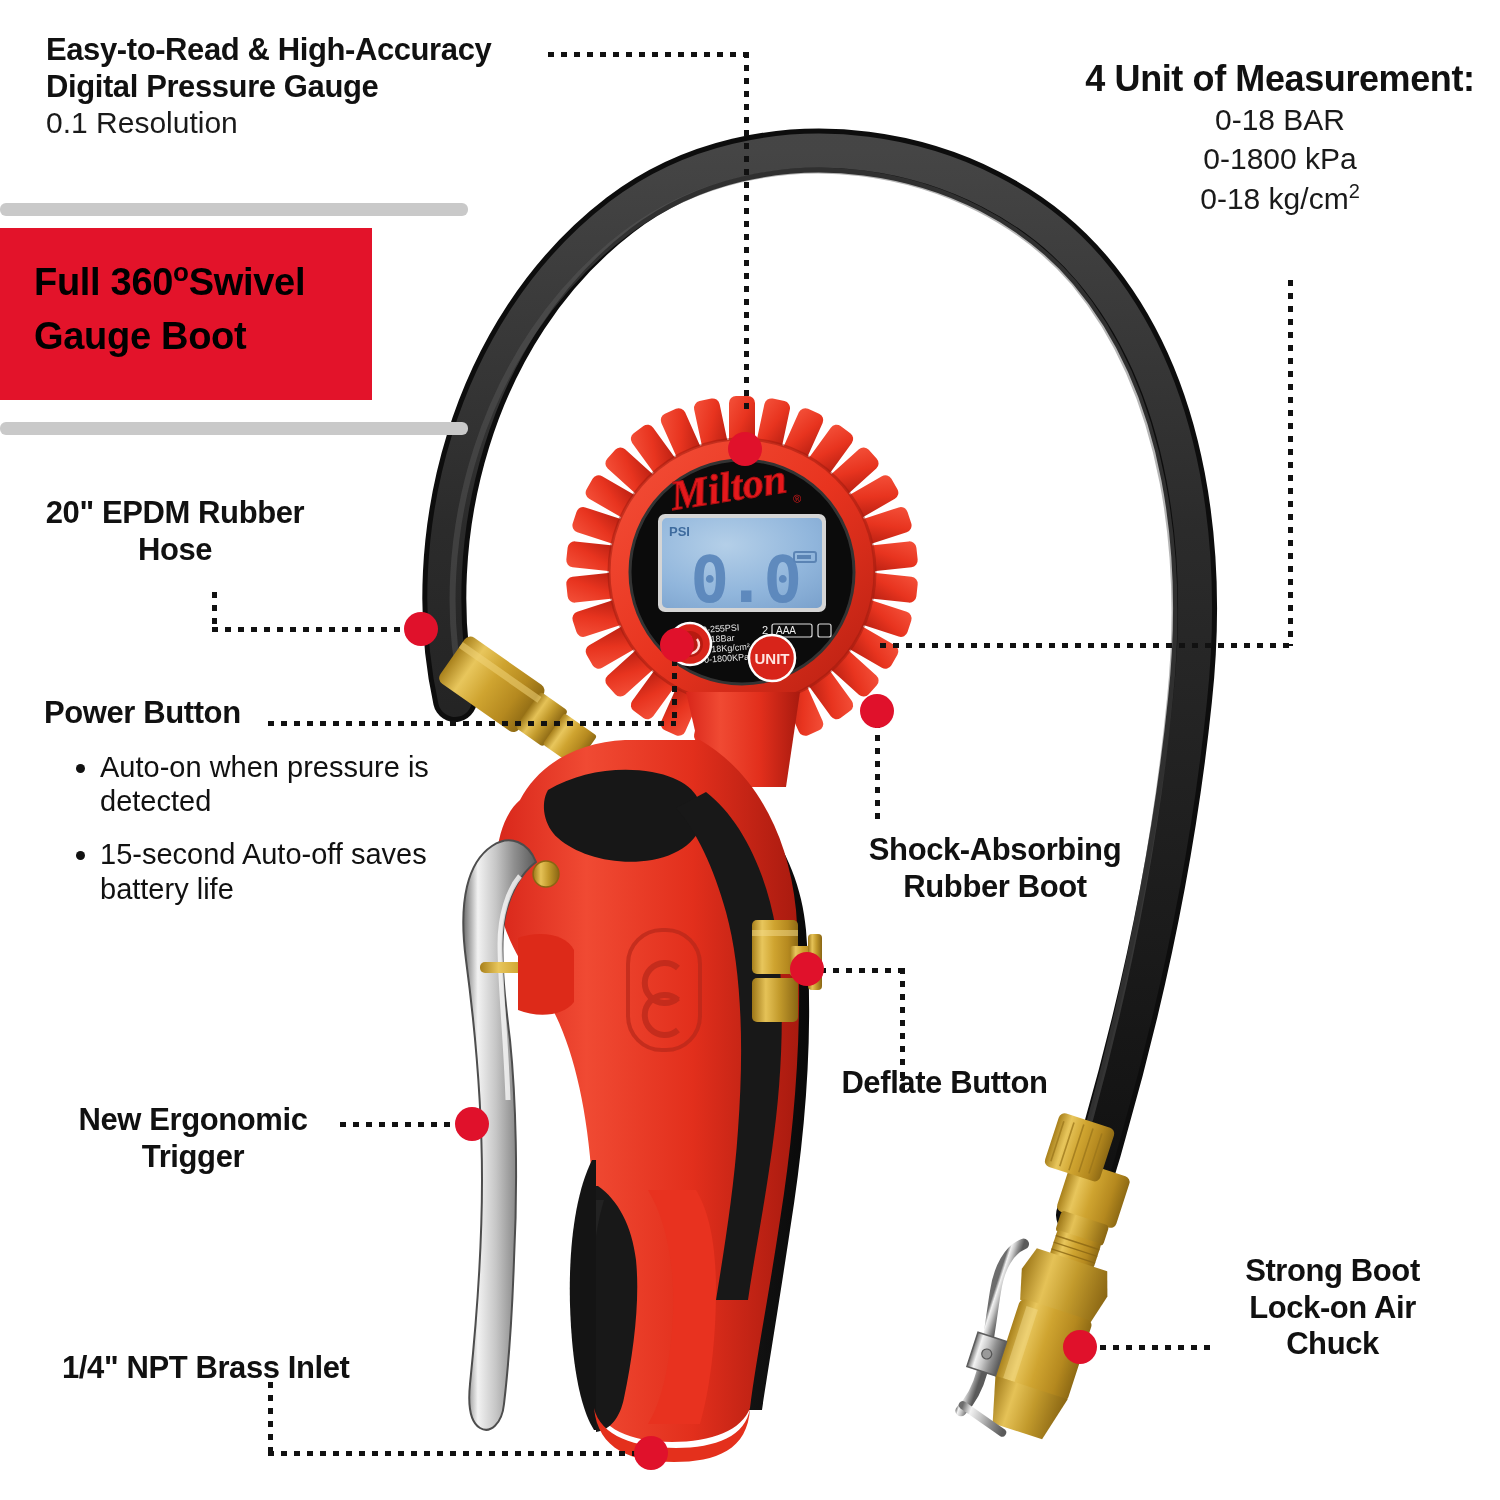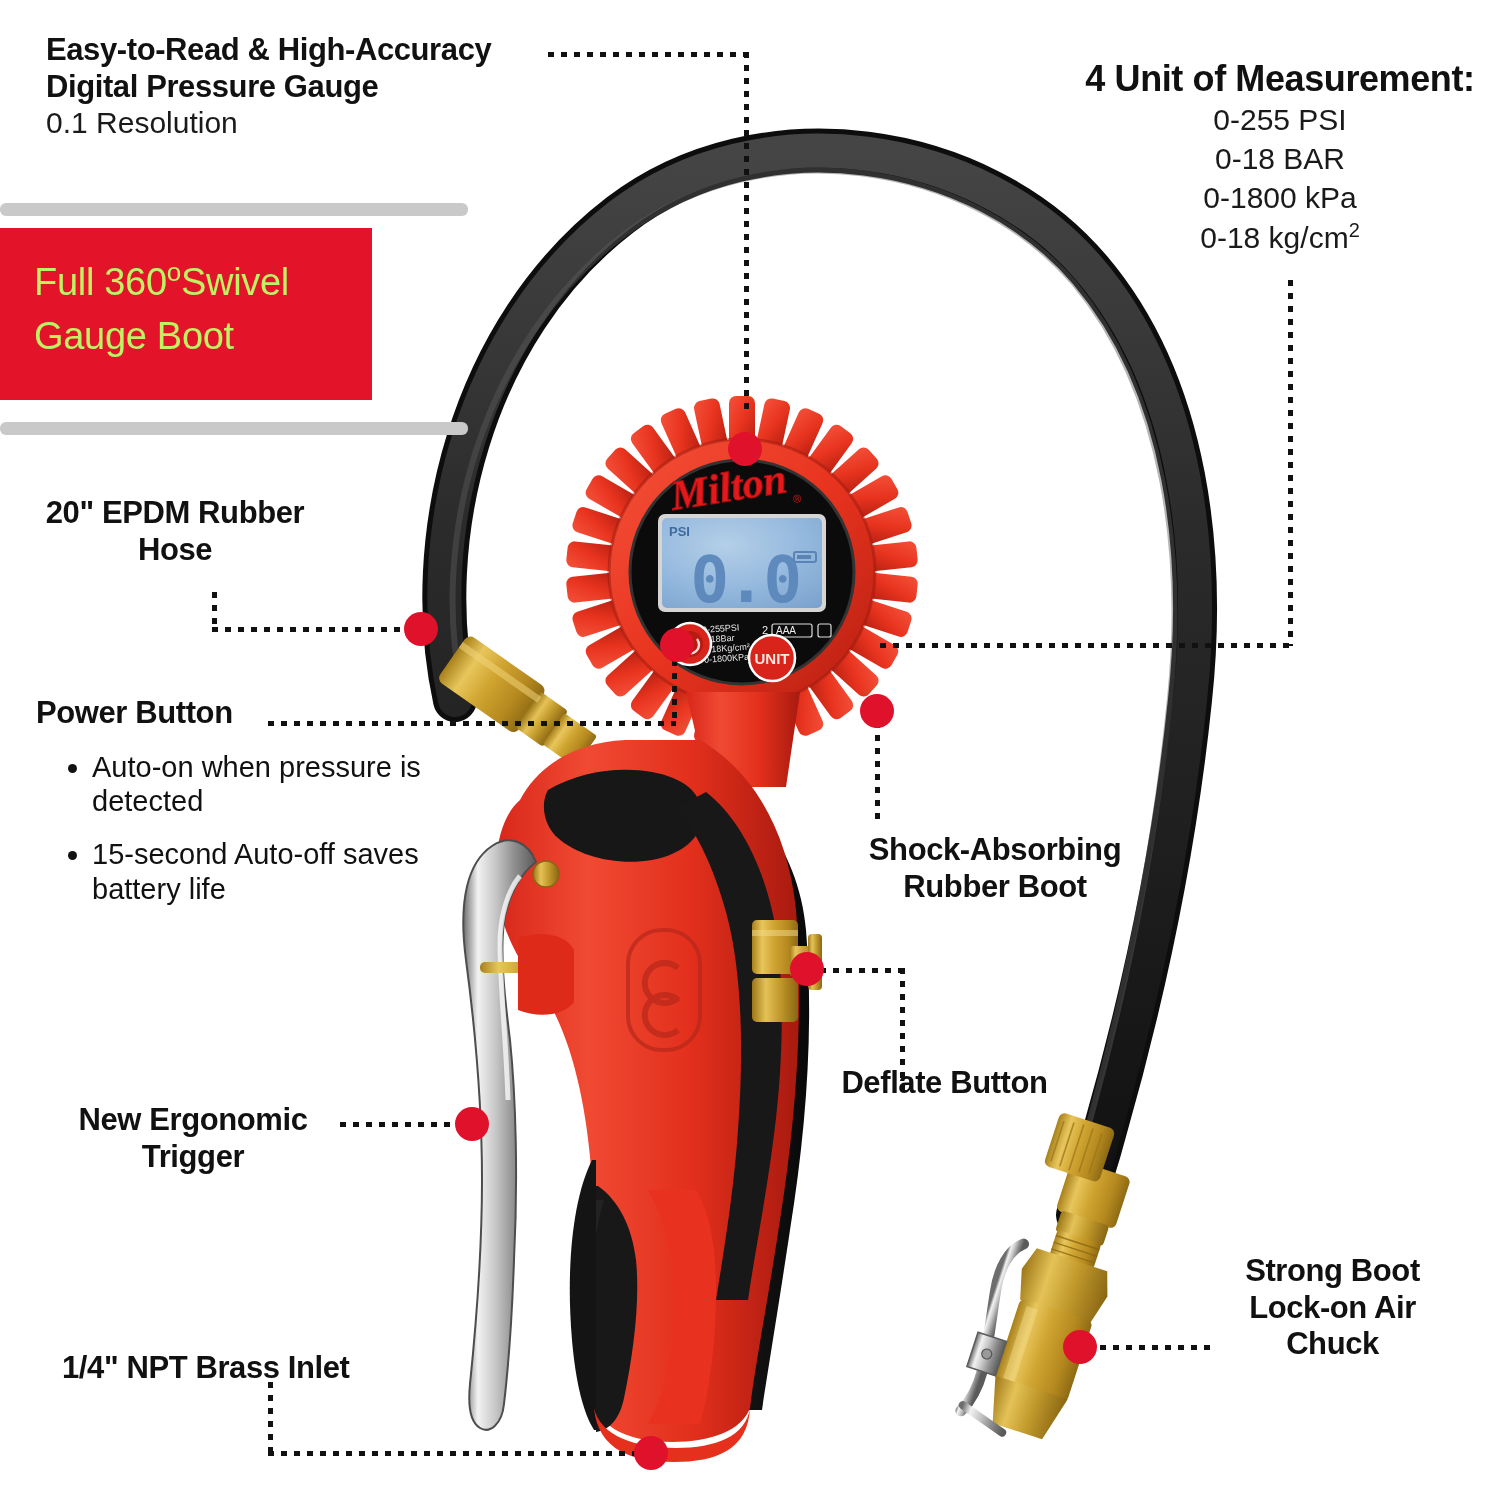--- a/index.html
+++ b/index.html
@@ -19,38 +19,38 @@
   }
   .callout .sub { font-weight: normal; font-size: 30px; color: #1a1a1a; }
 
   #c-easyread { left: 46px; top: 32px; width: 560px; }
   #c-units    { left: 1070px; top: 58px; width: 420px; text-align: center; }
   #c-units .hd { font-size: 36px; }
   #c-units .sub { font-size: 30px; display: block; line-height: 1.30; }
   #c-units .sup { font-size: 20px; vertical-align: super; }
 
   #c-hose { left: 10px; top: 495px; width: 330px; text-align: center; }
-  #c-power { left: 36px; top: 695px; width: 420px; }
+  #c-power { left: 44px; top: 695px; width: 420px; }
   #c-power .hd { font-size: 31px; }
   #c-power ul { margin: 5px 0 0 56px; }
   #c-power li { font-size: 29px; line-height: 1.20; margin-top: 18px; list-style: disc; }
 
   #c-shock { left: 845px; top: 832px; width: 300px; text-align: center; }
   #c-trigger { left: 48px; top: 1102px; width: 290px; text-align: center; }
   #c-deflate { left: 822px; top: 1065px; width: 245px; text-align: center; }
   #c-npt { left: 62px; top: 1350px; width: 330px; text-align: left; }
   #c-chuck { left: 1215px; top: 1253px; width: 235px; text-align: center; }
 
   
   #banner {
     position: absolute; left: 0; top: 228px; width: 372px; height: 172px;
     background: #e3132a;
   }
   #banner .btxt {
-    color: #bef264; font-weight: normal; font-size: 38px; line-height: 1.42;
+    color: #000000; font-weight: bold; font-size: 38px; line-height: 1.42;
     padding: 26px 0 0 34px; letter-spacing: -0.3px;
   }
   #banner .deg { font-size: 26px; vertical-align: super; }
   .rule { position: absolute; left: 0; height: 13px; background: #c9c9c9; border-radius: 6px; }
   #rule-top { top: 203px; width: 468px; }
   #rule-bot { top: 422px; width: 468px; }
 
   
   .dash-h, .dash-v { position: absolute; }
   .dash-h { height: 5px; background-image: linear-gradient(to right, #111 0 6px, transparent 6px 13px); background-size: 13px 5px; }
@@ -326,21 +326,20 @@
   <div class="rule" id="rule-bot"></div>
 
   <div class="callout" id="c-easyread">
     <div class="hd">Easy-to-Read &amp; High-Accuracy
 Digital Pressure Gauge</div>
     <div class="sub">0.1 Resolution</div>
   </div>
 
   <div class="callout" id="c-units">
     <div class="hd">4 Unit of Measurement:</div>
-    <span class="sub">0-255 PSI</span>
     <span class="sub">0-18 BAR</span>
     <span class="sub">0-1800 kPa</span>
     <span class="sub"><span>0-18 kg/cm</span><span class="sup">2</span></span>
   </div>
 
   <div class="callout" id="c-hose">
     <div class="hd">20" EPDM Rubber
 Hose</div>
   </div>
 

